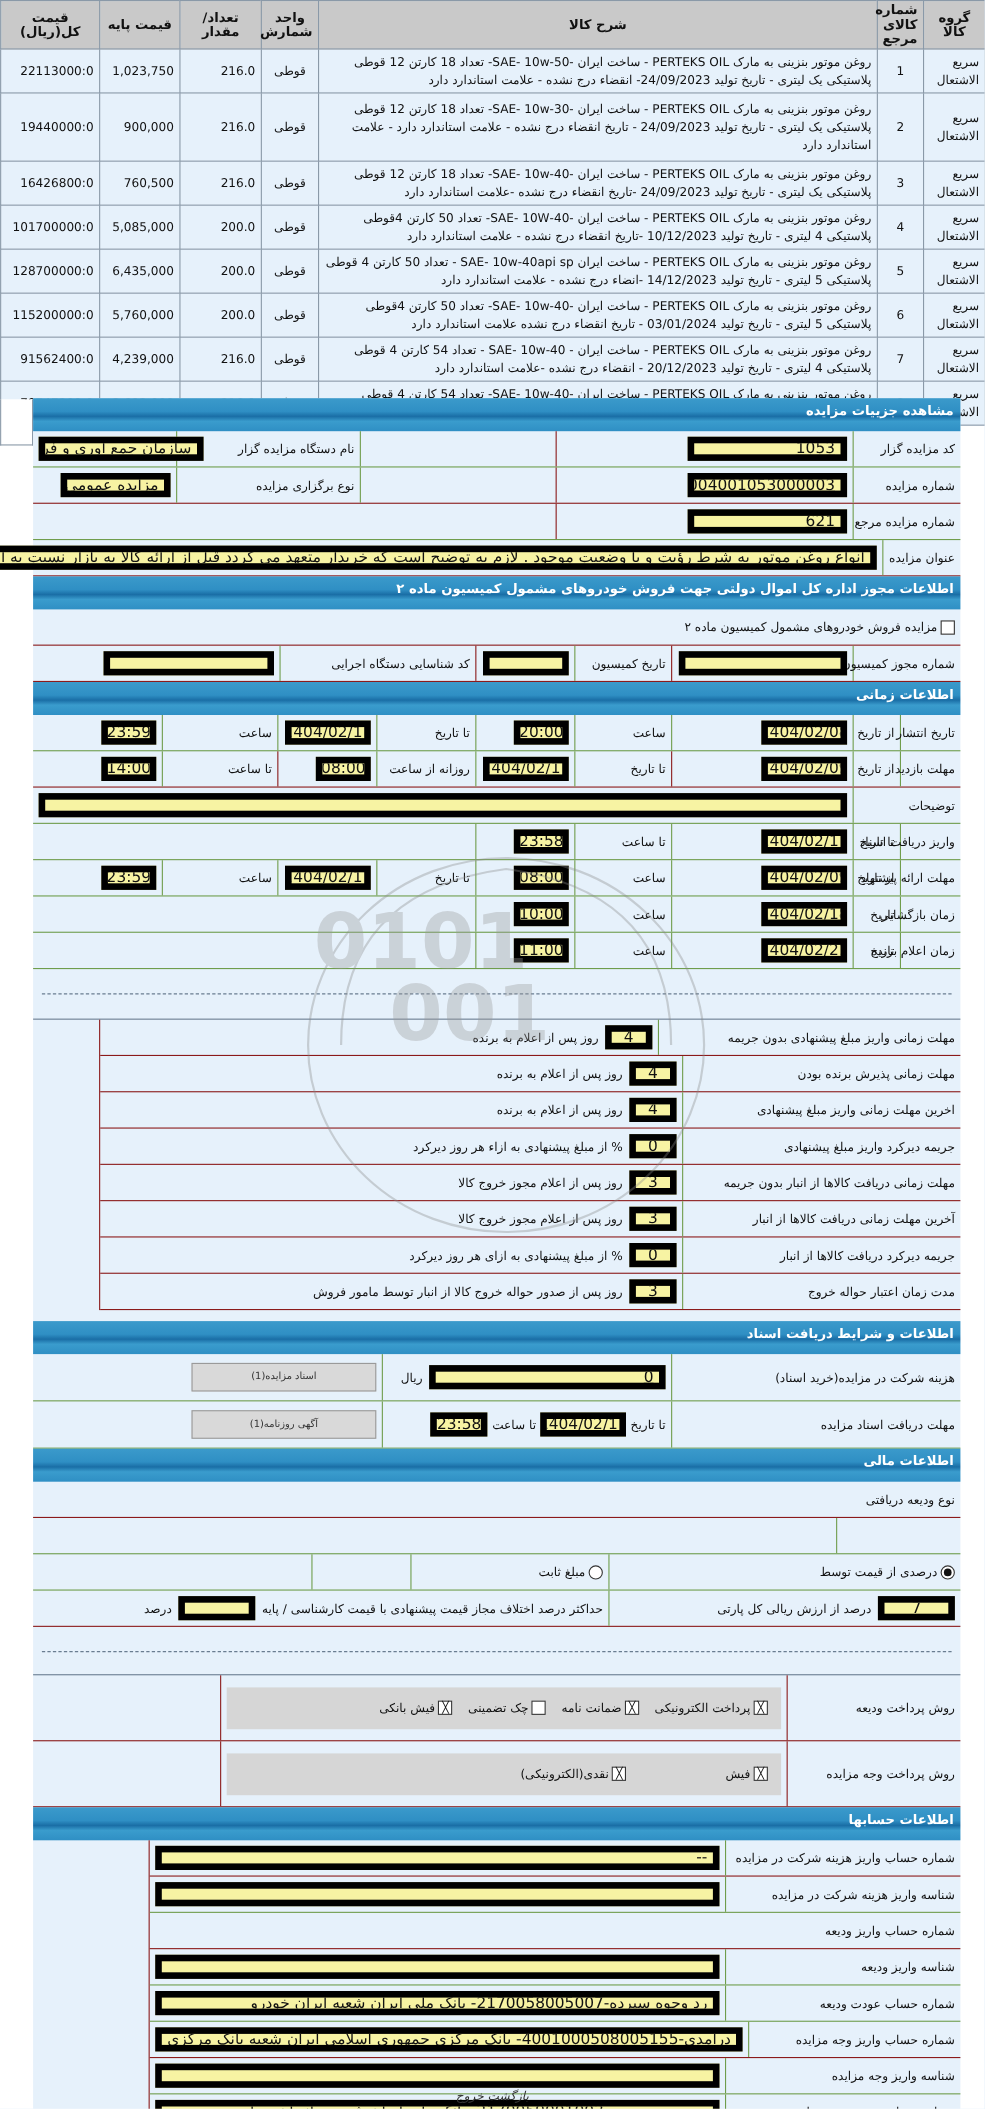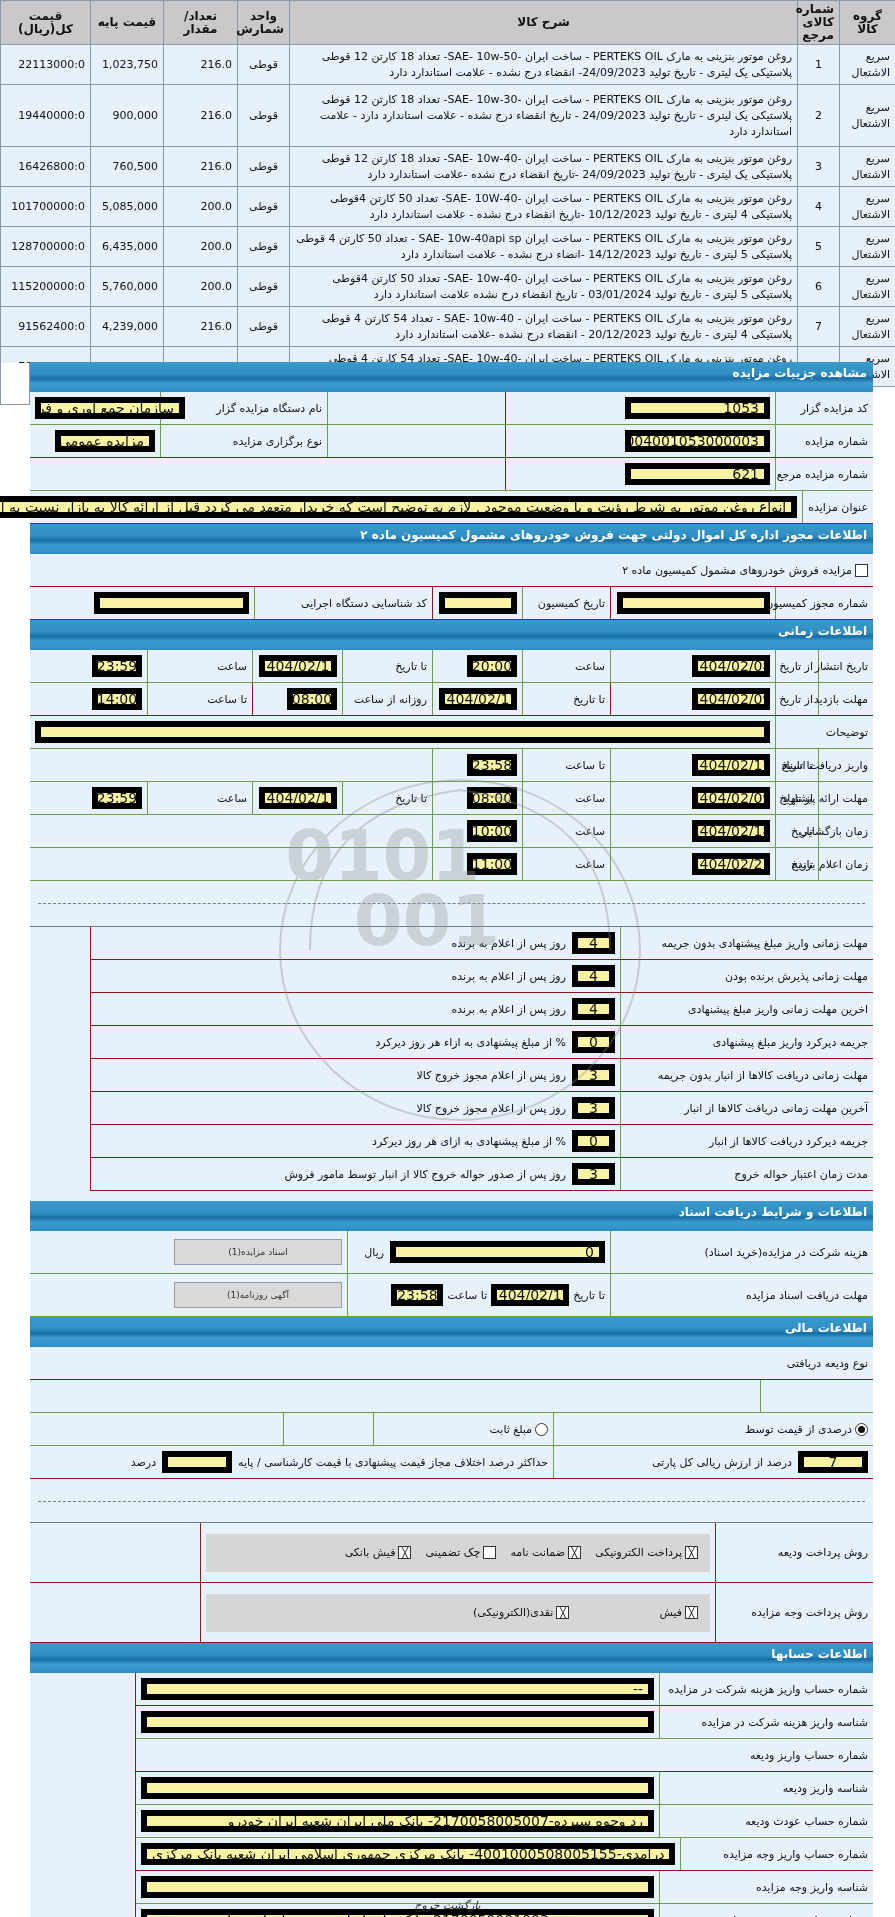--- a/index.html
+++ b/index.html
@@ -412,21 +412,21 @@
         <span class="fld center" style="width:50px">11:00</span>
       </div>
     <div class="cell" style="flex:1"></div>
   </div>
   <div style="height:46px;border-bottom:1px solid #6a7d91;padding-top:22px">
       <div class="dashed"></div>
     </div>
 
   <div id="penalties" style="margin-left:60px;border-left:1px solid #8b1a1a">
       <div class="row red" style="height: 33px;">
-    <div class="cell" style="width:253px">
+    <div class="cell" style="width:275px">
           <span class="lbl">مهلت زمانی واریز مبلغ پیشنهادی بدون جریمه</span>
         </div>
     <div class="cell" style="flex:1;gap:6px">
       <span class="fld center" style="width:43px">4</span>
       <span class="lbl">روز پس از اعلام به برنده</span>
     </div>
       </div>
       <div class="row red" style="height: 33px;">
     <div class="cell" style="width:253px">
           <span class="lbl">مهلت زمانی پذیرش برنده بودن</span>

